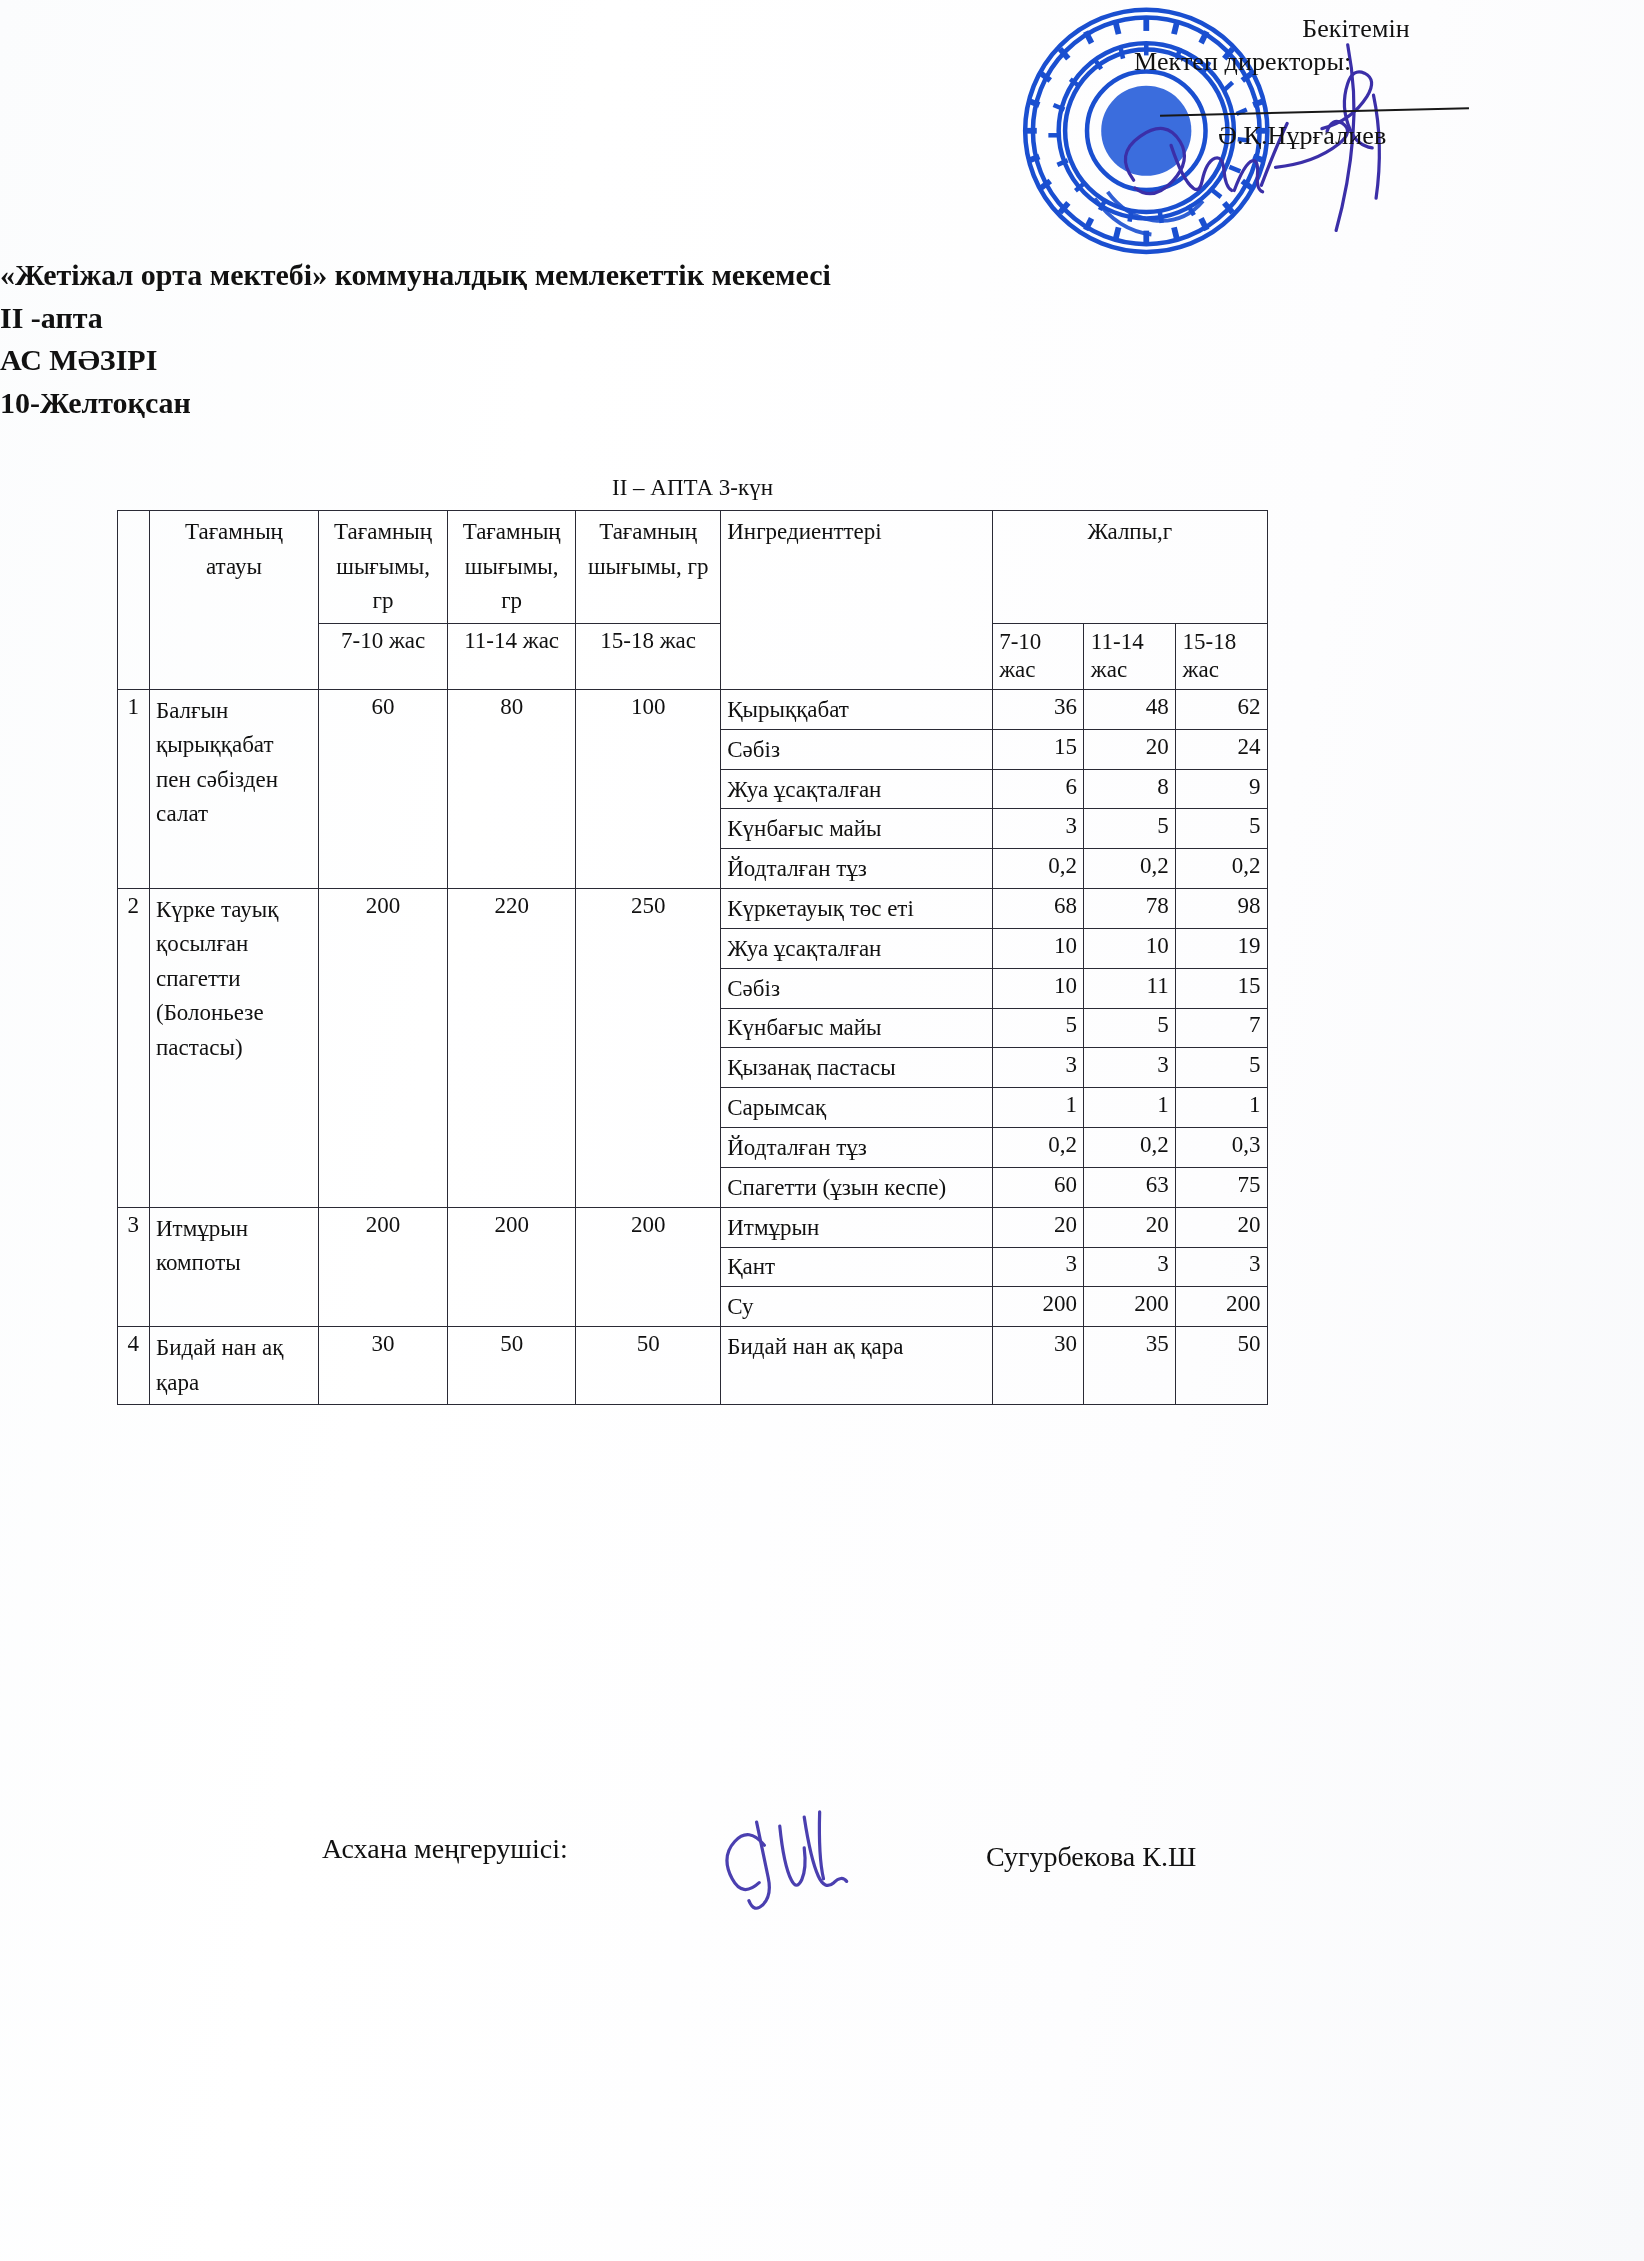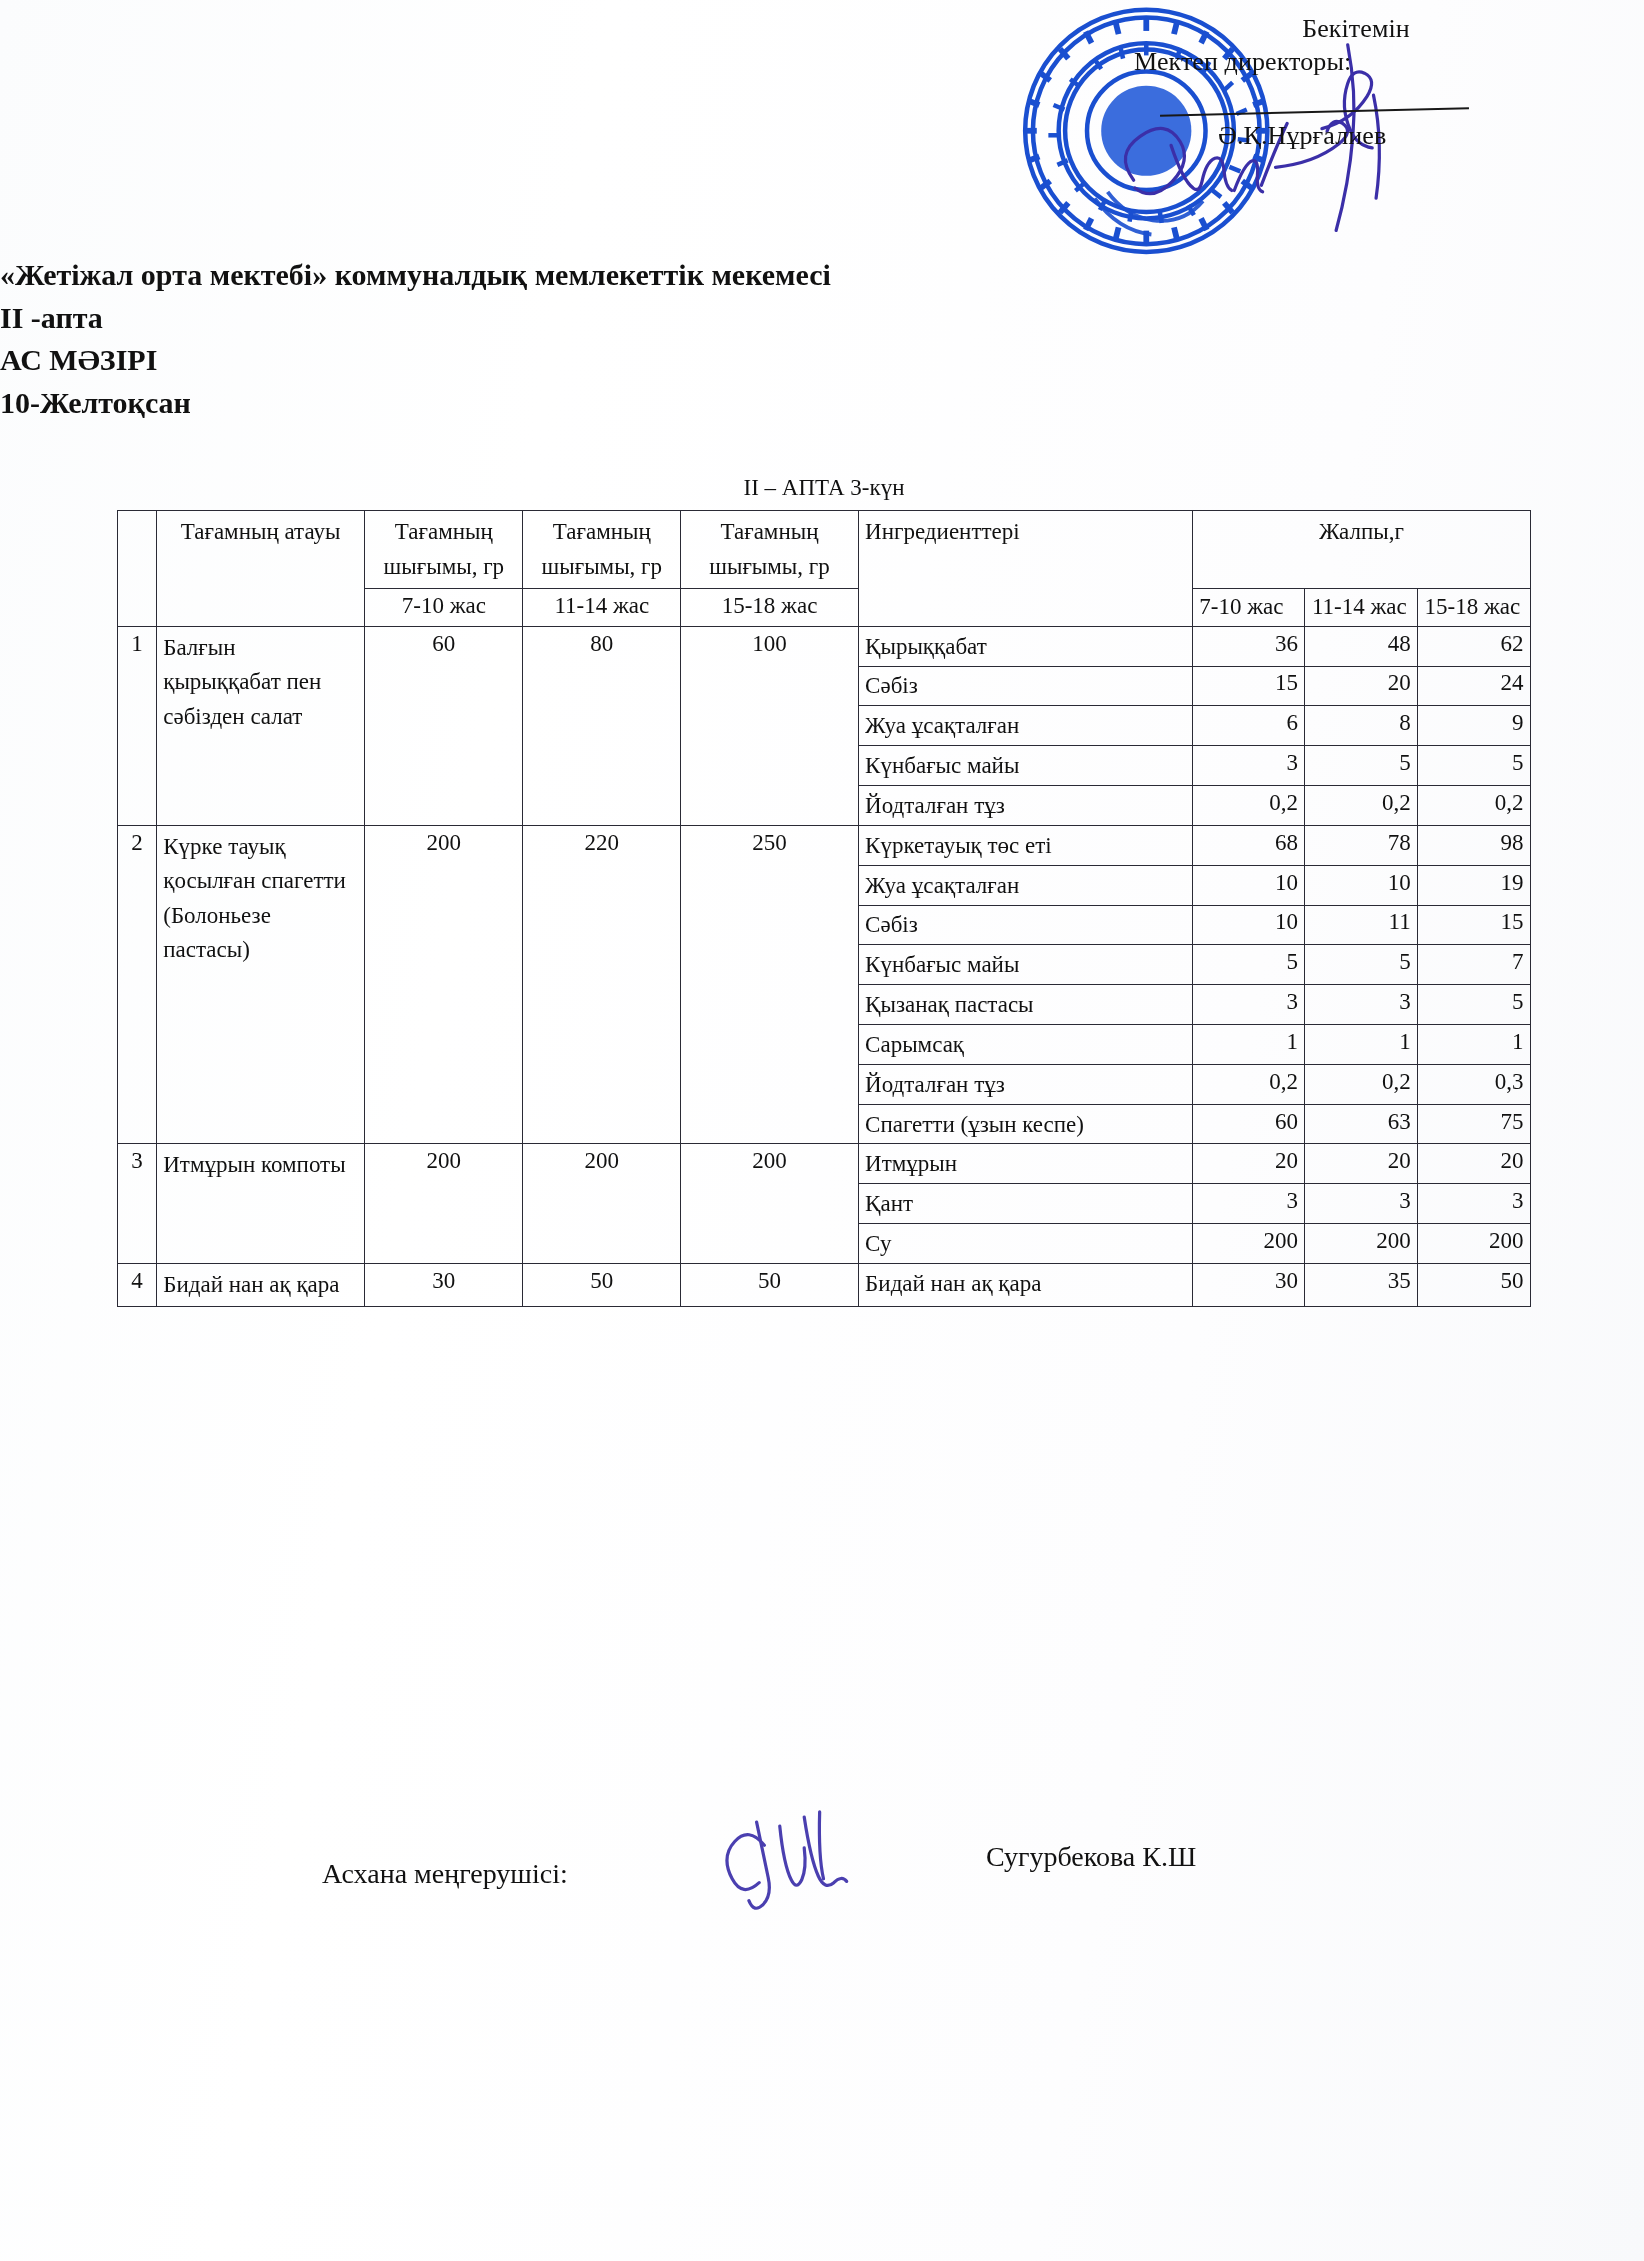--- a/index.html
+++ b/index.html
@@ -85,21 +85,21 @@
     font-size: 30px;
     line-height: 1.42;
   }
   #titles .t { white-space: nowrap; }
 
   
   #table-wrap {
     position: absolute;
     left: 117px;
     top: 469px;
-    width: 1414px;
+    width: 1151px;
   }
   table.menu {
     border-collapse: collapse;
     width: 100%;
     table-layout: fixed;
     background: transparent;
   }
   table.menu td, table.menu th {
     border: 1.3px solid #2a2a35;
     padding: 3.9px 6.4px;
@@ -146,21 +146,21 @@
   #footer {
     position: absolute;
     left: 322px;
     top: 1833px;
     width: 966px;
     font-size: 28px;
   }
   #footer .label {
     position: absolute;
     left: 0;
-    top: 25px;
+    top: 0;
     white-space: nowrap;
   }
   #footer .name {
     position: absolute;
     left: 664px;
     top: 7.7px;
     white-space: nowrap;
   }
   #cook-signature {
     position: absolute;

